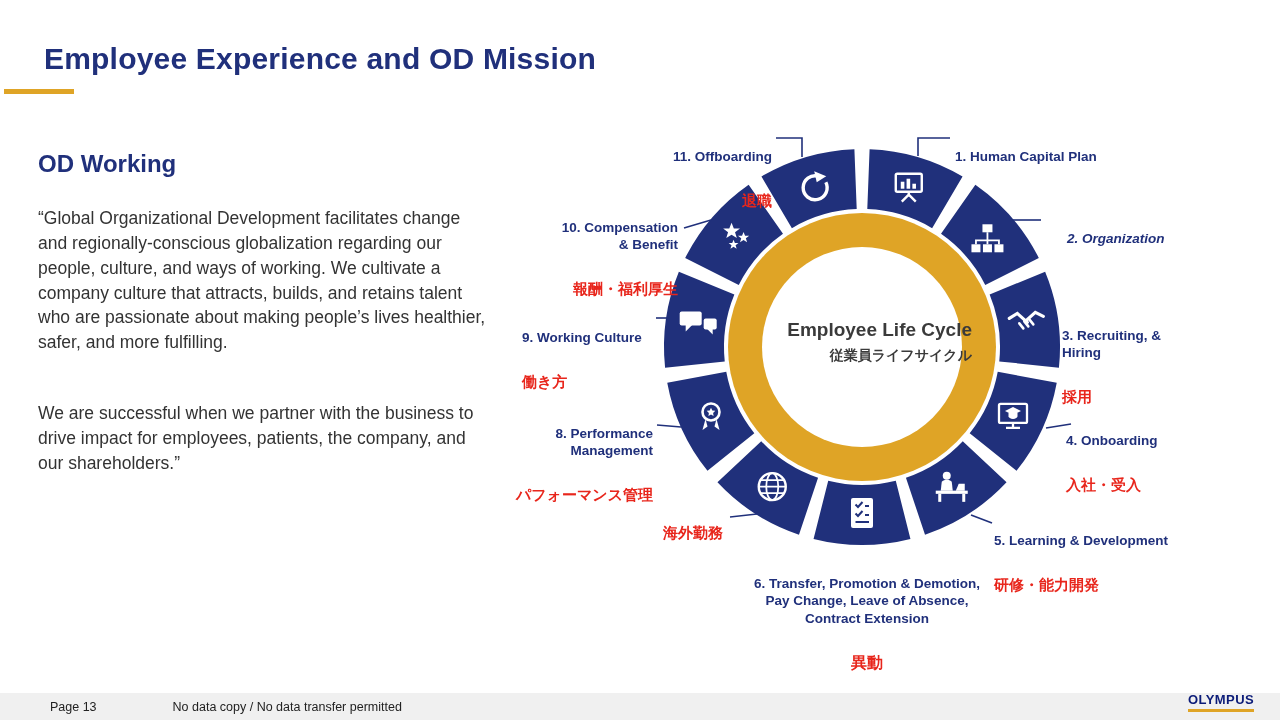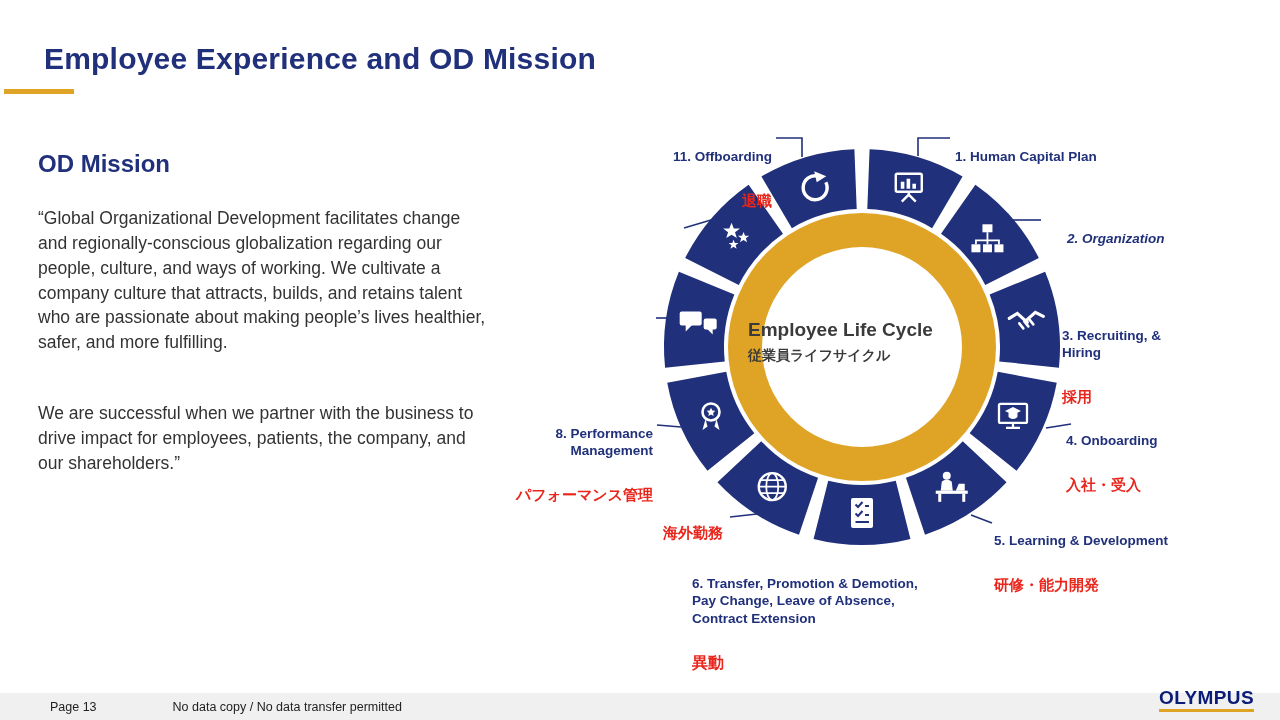--- a/index.html
+++ b/index.html
@@ -31,34 +31,34 @@
   }
   .mission p{
     margin:16px 0 46px 0;font-size:17.5px;line-height:1.42;color:#333333;
   }
 
   
   .diagram{left:500px;top:125px;width:700px;height:550px;}
   .wheel-svg{position:absolute;left:0;top:0;}
 
   .center-text{
-    position:absolute;left:248px;top:194px;width:240px;text-align:left;
+    position:absolute;left:232px;top:194px;width:240px;text-align:right;
   }
   .center-title{font-size:19px;font-weight:bold;color:#3A3A3A;}
   .center-sub{font-size:14px;font-weight:bold;color:#3A3A3A;margin-top:6px;}
 
   .callout{
     position:absolute;color:var(--navy);font-weight:bold;font-size:13.5px;
     line-height:1.3;white-space:pre-line;
   }
   .callout .jp{
     color:var(--red);font-size:15px;margin-top:8px;white-space:nowrap;
   }
   .callout.align-right{text-align:right;}
-  .callout.align-center{text-align:left;}
+  .callout.align-center{text-align:center;}
 
   .c1{left:455px;top:5px;}
   .c2{left:567px;top:87px;font-style:italic;}
   .c3{left:562px;top:184px;}
   .c4{left:566px;top:289px;}
   .c5{left:494px;top:389px;}
   .c6{left:192px;top:432px;width:350px;}
   .c6 .jp{font-size:16px;}
   .c7{right:477px;top:372px;}
   .c8{right:547px;top:282px;}
@@ -70,34 +70,34 @@
   .footer{
     left:0;bottom:0;width:1280px;height:27px;background:#F0F0F0;
     display:flex;align-items:center;font-size:12.5px;color:#222222;gap:48px;
   }
   .footer .page{margin-left:50px;}
   .footer .note{margin-left:28px;}
   .logo{
     position:absolute;right:26px;bottom:8px;text-align:center;line-height:1;
   }
   .logo .mark{
-    font-size:19px;font-weight:800;color:#0B1B78;letter-spacing:0.4px;
+    font-size:13px;font-weight:800;color:#0B1B78;letter-spacing:0.4px;
     display:inline-block;
     text-align:right;
   }
   .logo .underline{height:3px;background:var(--gold);margin-top:2px;}
 </style>
 </head>
 <body>
 
 <div class="abs slide-title">Employee Experience and OD Mission</div>
 <div class="abs title-accent"></div>
 
 <div class="abs mission">
-  <h2>OD Mission</h2>
+  <h2>OD Working</h2>
   <p>“Global Organizational Development facilitates change and regionally-conscious globalization regarding our people, culture, and ways of working. We cultivate a company culture that attracts, builds, and retains talent who are passionate about making people’s lives healthier, safer, and more fulfilling.</p>
   <p>We are successful when we partner with the business to drive impact for employees, patients, the company, and our shareholders.”</p>
 </div>
 
 <div class="abs diagram">
 
   <svg class="wheel-svg" width="700" height="550" viewBox="0 0 700 550">
     <circle cx="362" cy="222" r="134" fill="var(--gold)"></circle>
     <circle cx="362" cy="222" r="100" fill="#ffffff"></circle>
     <g id="segments">
@@ -224,20 +224,29 @@
     <div class="jp">異動</div>
   </div>
   <div class="callout c7 align-right">
     <div class="jp">海外勤務</div>
   </div>
   <div class="callout c8 align-right">
     <div>8. Performance
 Management</div>
     <div class="jp">パフォーマンス管理</div>
   </div>
+  <div class="callout c9">
+    <div>9. Working Culture</div>
+    <div class="jp">働き方</div>
+  </div>
+  <div class="callout c10 align-right">
+    <div>10. Compensation
+&amp; Benefit</div>
+    <div class="jp">報酬・福利厚生</div>
+  </div>
   <div class="callout c11 align-right">
     <div>11. Offboarding</div>
     <div class="jp">退職</div>
   </div>
 </div>
 
 <div class="abs footer">
   <span class="page">Page 13</span>
   <span class="note">No data copy / No data transfer permitted</span>
 </div>

